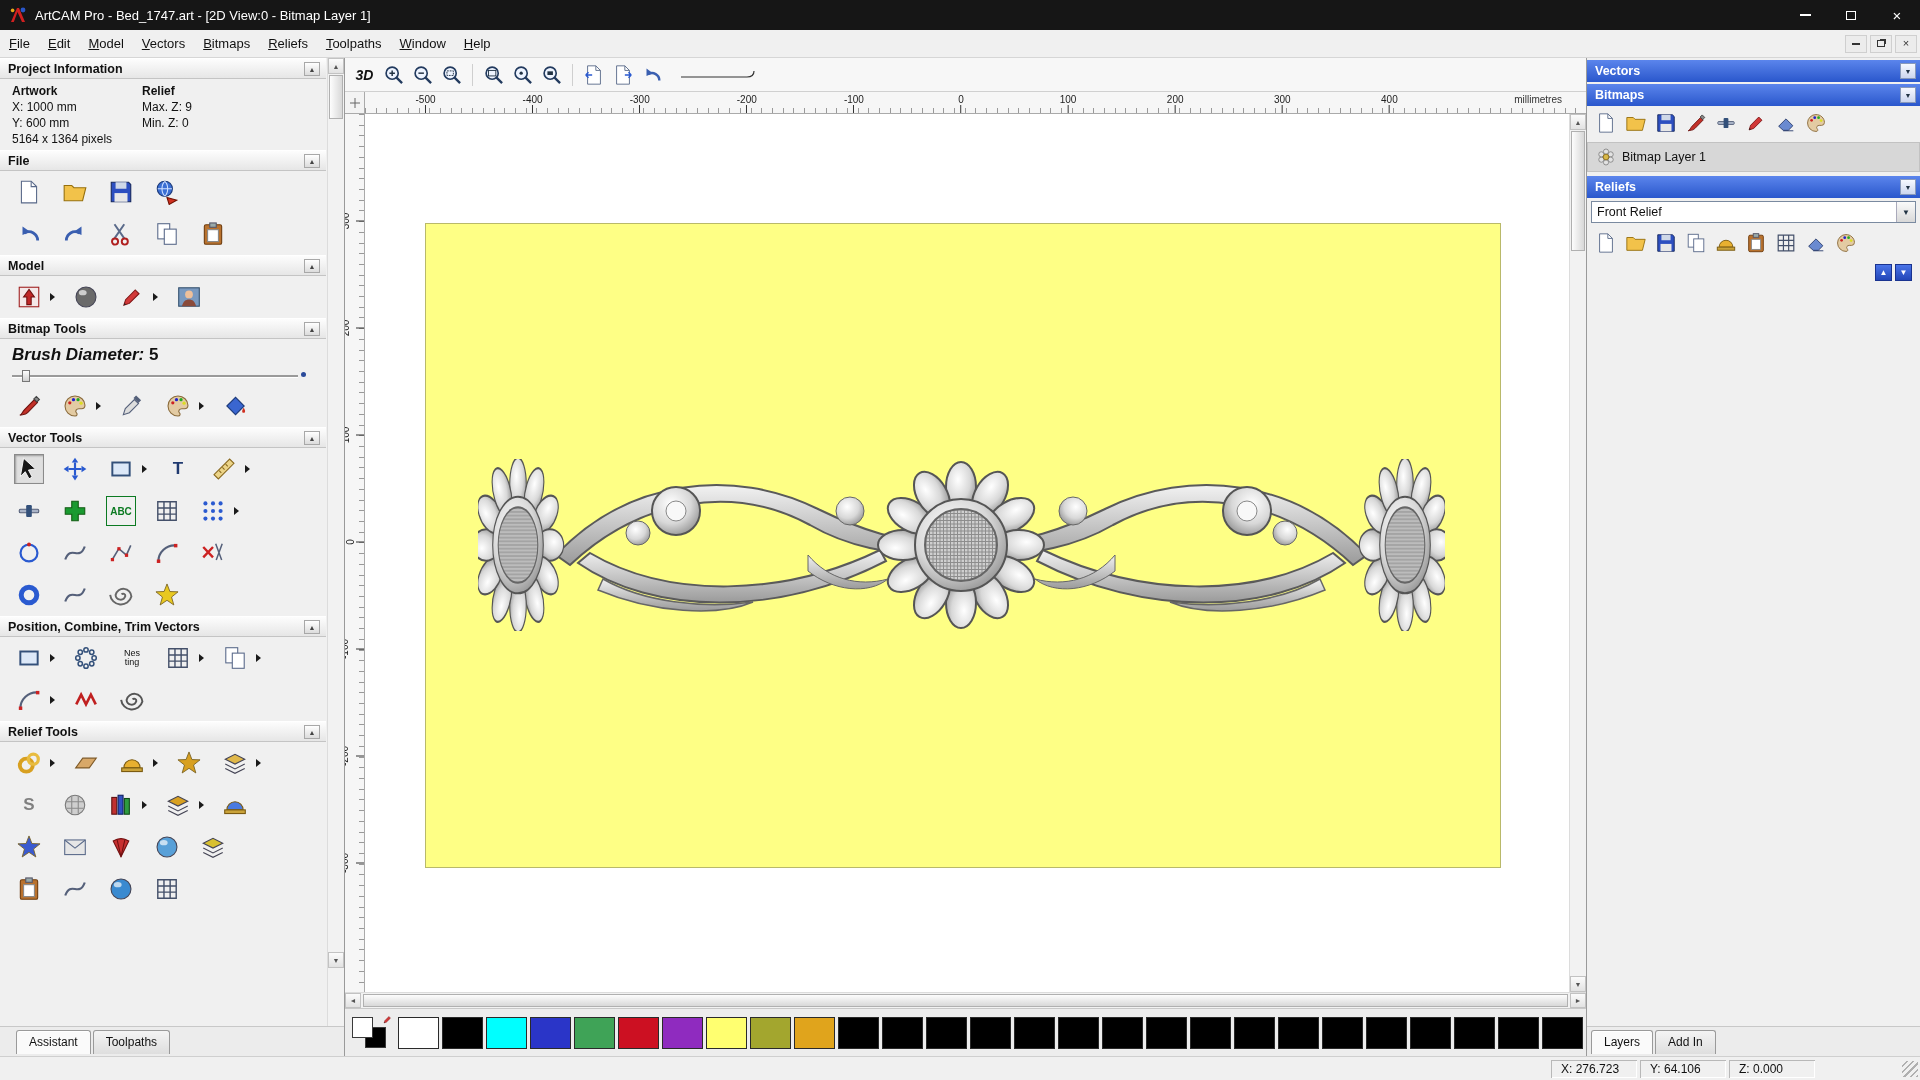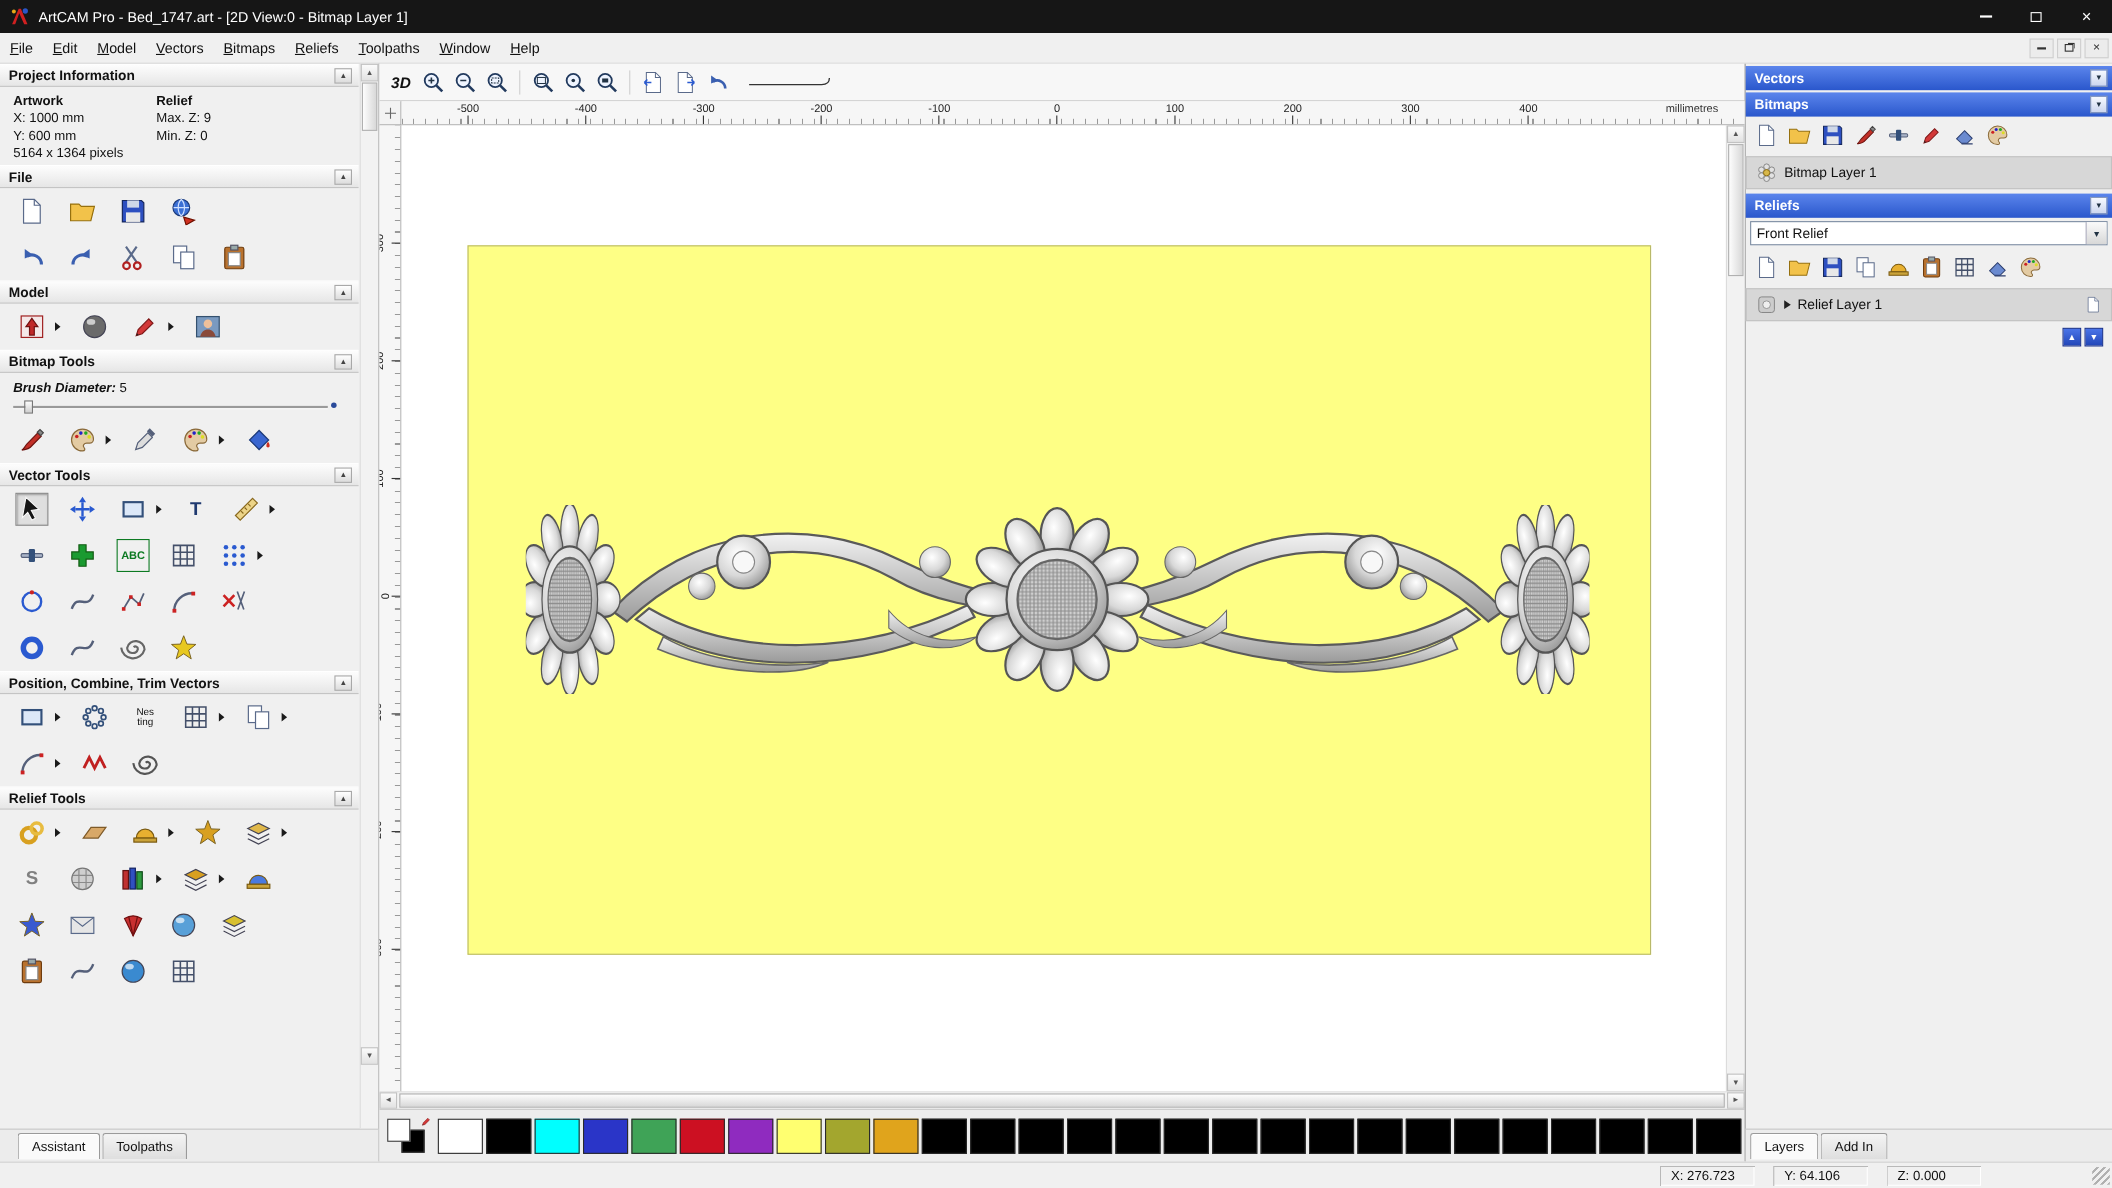--- a/index.html
+++ b/index.html
@@ -40,21 +40,21 @@
   .pinfo .hd{font-weight:bold;}
   .pinfo .full{grid-column:1 / span 2;}
   .irow{display:flex;align-items:center;gap:16px;padding:6px 8px 6px 14px;}
   .icn{width:30px;height:30px;display:flex;align-items:center;justify-content:center;border:1px solid transparent;}
   .icn svg{width:26px;height:26px;}
   .icn.pressed{border:1px solid #8a8a8a;background:#dfdfdf;box-shadow:inset 1px 1px 2px #9a9a9a;}
   .txticn{font-weight:bold;color:#203a70;font-size:17px;}
   .txticn.gr{color:#0c7a22;font-size:10px;border:1px solid #0c7a22;padding:1px 2px;}
   .nesticn{font-size:9px;font-weight:normal;line-height:1;color:#111;text-align:center;}
   .fly{width:0;height:0;border-top:4px solid transparent;border-bottom:4px solid transparent;border-left:5px solid #1a1a1a;margin-left:-10px;}
-  .brush-row{padding:6px 12px 0 12px;font-size:12px;}
+  .brush-row{padding:6px 12px 0 12px;font-size:17px;font-weight:bold;}
   .brush-row b{font-style:italic;}
   .slider{position:relative;height:14px;margin:4px 14px 2px 12px;}
   .slider .track{position:absolute;left:0;right:14px;top:6px;height:2px;background:#9a9a9a;box-shadow:0 1px 0 #fff;}
   .slider .handle{position:absolute;left:10px;top:1px;width:8px;height:12px;background:linear-gradient(#fdfdfd,#cfcfcf);border:1px solid #777;}
   .slider .enddot{position:absolute;right:6px;top:3px;width:5px;height:5px;border-radius:50%;background:#2a4a9a;}
   .lp-scrollbar{position:absolute;top:0;right:0;width:17px;bottom:0;background:#f2f2f2;border-left:1px solid #dcdcdc;}
   .sb-btn{height:16px;border:1px solid #c2c2c2;background:linear-gradient(#fbfbfb,#e2e2e2);
     display:flex;align-items:center;justify-content:center;font-size:7px;color:#555;}
   .sb-btn.bottom{position:absolute;bottom:58px;left:0;right:0;}
   .sb-thumb{position:absolute;top:17px;left:1px;right:1px;height:44px;background:linear-gradient(90deg,#fdfdfd,#d8d8d8);border:1px solid #b0b0b0;}
@@ -122,21 +122,21 @@
   .combo .val{padding-left:5px;}
   .combo-btn{width:19px;height:20px;background:linear-gradient(#fafafa,#d8d8d8);border-left:1px solid #aab;font-size:8px;color:#234;display:flex;align-items:center;justify-content:center;}
   .updown{display:flex;justify-content:flex-end;gap:3px;padding:4px 8px;}
   .ud-btn{width:17px;height:17px;background:linear-gradient(#4a74e8,#2246b8);color:#fff;font-size:8px;display:flex;align-items:center;justify-content:center;border:1px solid #1a3390;}
   .rp-fill{flex:1;}
   .rp-tabs{height:30px;border-top:1px solid #c8c8c8;display:flex;align-items:flex-end;gap:2px;padding:2px 4px;background:#ececec;}
 
   
   .statusbar{height:24px;background:#f0f0f0;border-top:1px solid #cfcfcf;display:flex;align-items:center;flex:0 0 auto;font-size:12px;}
   .st-fill{flex:1;}
-  .st-cell{padding:2px 10px;margin-right:17px;min-width:86px;
+  .st-cell{padding:2px 10px;margin-right:3px;min-width:86px;
     box-shadow:inset 1px 1px 0 #b8b8b8, inset -1px -1px 0 #ffffff;}
   .st-grip{width:16px;height:16px;margin:0 2px 0 84px;
     background:repeating-linear-gradient(135deg,transparent 0 3px,#b0b0b0 3px 4.5px);}
 </style>
 </head>
 <body>
 
 <svg width="0" height="0" style="position:absolute" aria-hidden="true">
 <defs>
 <symbol id="pg" viewBox="0 0 24 24">
@@ -1179,30 +1179,20 @@
             <svg viewBox="0 0 24 24">
               <use href="#ers"></use>
             </svg>
           </span>
         <span class="icn">
             <svg viewBox="0 0 24 24">
               <use href="#palt"></use>
             </svg>
           </span>
       </div>
-      <div class="layer-row">
-        <svg class="thumb" viewBox="0 0 24 24">
-            <use href="#rth"></use>
-          </svg>
-        <span class="expander"></span>
-        <span class="lname">Relief Layer 1</span>
-        <svg class="thumb" style="width:16px;height:16px" viewBox="0 0 24 24">
-            <use href="#pg"></use>
-          </svg>
-      </div>
       <div class="updown">
         <span class="ud-btn">▲</span>
         <span class="ud-btn">▼</span>
       </div>
 
       <div class="rp-fill"></div>
 
       <div class="rp-tabs">
         <span class="tabbtn active">Layers</span>
         <span class="tabbtn">Add In</span>

